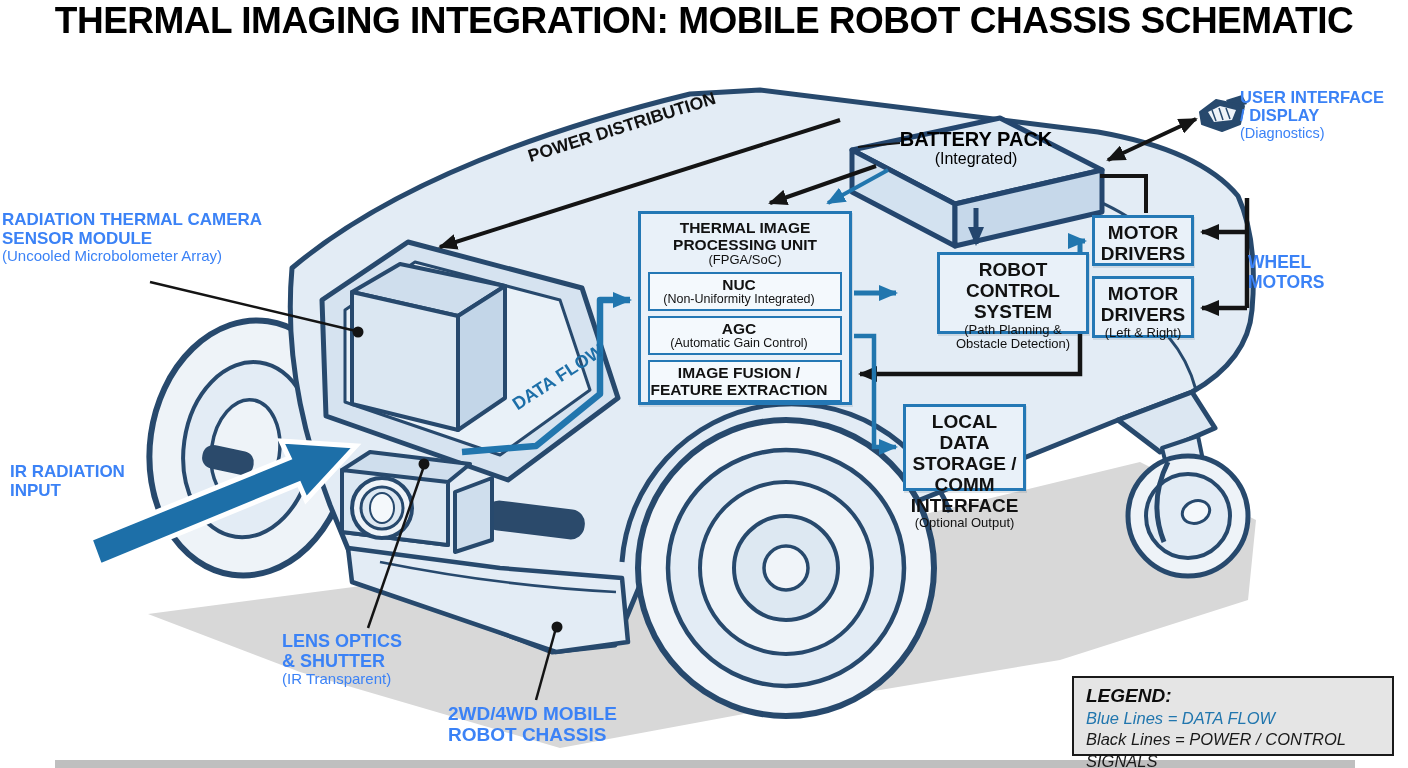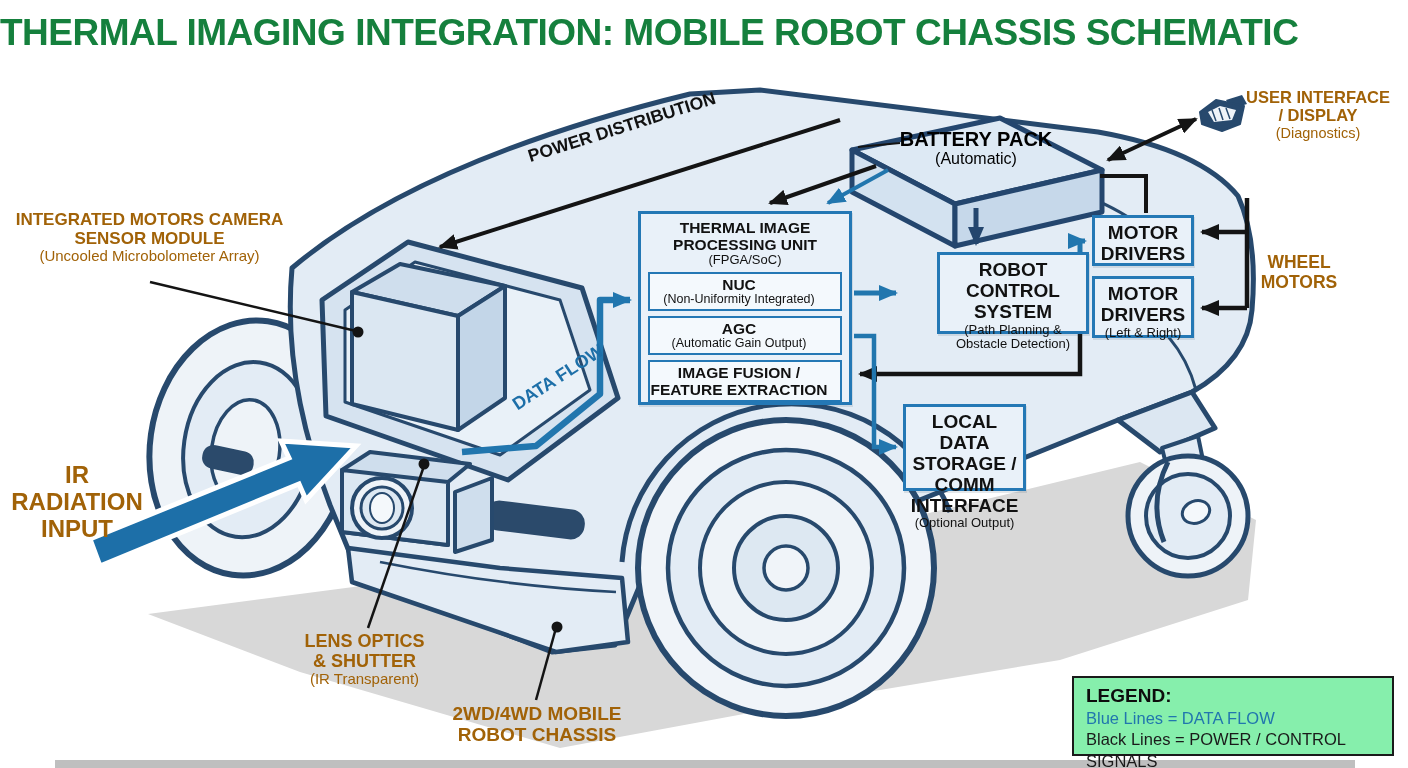--- a/index.html
+++ b/index.html
@@ -6,30 +6,30 @@
   body{
     width:1408px;height:768px;position:relative;overflow:hidden;
     background:#ffffff;
     font-family:"Liberation Sans", sans-serif;
     -webkit-font-smoothing:antialiased;
   }
   .abs{position:absolute;}
   .pre{white-space:pre-line;}
   
   #title{
-    left:0;right:0;top:12px;text-align:left;
-    font-size:37px;font-weight:700;color:#15803d;letter-spacing:-.5px;
-  }
-  
-  .lbl{color:#a16207;text-align:center;line-height:1.12;}
+    left:0;right:0;top:0;text-align:center;
+    font-size:37px;font-weight:700;color:#000000;letter-spacing:-.5px;
+  }
+  
+  .lbl{color:#3b82f6;text-align:left;line-height:1.12;}
   .lbl .t{font-weight:700;}
   .lbl .s{font-weight:400;}
   #camera-label{left:2px;top:210px;width:295px;font-size:17px;}
   #camera-label .s{font-size:15px;}
-  #ir-label{left:10px;top:462px;width:134px;font-size:24px;font-weight:700;}
+  #ir-label{left:10px;top:462px;width:134px;font-size:17px;font-weight:700;}
   #lens-label{left:282px;top:631px;width:165px;font-size:18px;}
   #lens-label .s{font-size:15px;}
   #chassis-label{left:448px;top:703px;width:178px;font-size:19px;font-weight:700;}
   #ui-label{left:1240px;top:88px;width:156px;font-size:16.5px;}
   #ui-label .s{font-size:14.5px;}
   #wheel-motors-label{left:1248px;top:253px;width:102px;font-size:17.5px;font-weight:700;}
   #power-dist-label{
     left:517px;top:150px;width:220px;font-size:17.5px;font-weight:700;color:#111;
     transform:rotate(-17.5deg);transform-origin:left center;text-align:center;
   }
@@ -55,22 +55,22 @@
     box-sizing:border-box;padding:1px 12px 2px 0;
   }
   .subblock .bt{font-size:14.5px;padding-top:1px;}
   .subblock .bs{font-size:12.5px;}
   #rcs{left:903px;top:252px;width:152px;height:82px;margin-left:34px;}
   #motor1{left:1092px;top:215px;width:102px;height:51px;}
   #motor2{left:1092px;top:276px;width:102px;height:62px;}
   #storage{left:903px;top:404px;width:123px;height:87px;}
   
   #legend{
-    left:1072px;top:676px;width:322px;height:80px;background:#86efac;
-    border:2px solid #1a1a1a;box-sizing:border-box;padding:6px 12px;line-height:1.28;
+    left:1072px;top:676px;width:322px;height:80px;background:#e5e5e5;
+    border:2px solid #1a1a1a;box-sizing:border-box;padding:6px 12px;line-height:1.28;font-style:italic;
   }
   #legend .lg-title{font-size:19px;font-weight:700;color:#0d0d0d;}
   #legend .lg-blue{font-size:16.5px;color:#2176ae;}
   #legend .lg-black{font-size:16.5px;color:#1a1a1a;}
 </style>
 </head>
 <body>
 
 <svg class="abs" style="left:0;top:0" width="1408" height="768" viewBox="0 0 1408 768">
   <defs>
@@ -184,35 +184,35 @@
     <circle cx="424" cy="464" r="5.5" fill="#141414" stroke="none"></circle>
     <path d="M 536,700 L 556,628" fill="none"></path>
     <circle cx="557" cy="627" r="5.5" fill="#141414" stroke="none"></circle>
     <path d="M 858,147 L 900,143" fill="none" stroke-width="2"></path>
   </g>
 </svg>
 
 <div id="title" class="abs">THERMAL IMAGING INTEGRATION: MOBILE ROBOT CHASSIS SCHEMATIC</div>
 
 <div id="camera-label" class="abs lbl">
-  <div class="t pre">INTEGRATED MOTORS CAMERA
+  <div class="t pre">RADIATION THERMAL CAMERA
 SENSOR MODULE</div>
   <div class="s">(Uncooled Microbolometer Array)</div>
 </div>
 
 <div id="ir-label" class="abs lbl pre">IR RADIATION
 INPUT</div>
 
 <div id="power-dist-label" class="abs">POWER DISTRIBUTION</div>
 
 <div id="data-flow-label" class="abs">DATA FLOW</div>
 
 <div id="battery-label" class="abs">
   <div class="t">BATTERY PACK</div>
-  <div class="s">(Automatic)</div>
+  <div class="s">(Integrated)</div>
 </div>
 
 <div id="ui-label" class="abs lbl">
   <div class="t pre">USER INTERFACE
 / DISPLAY</div>
   <div class="s">(Diagnostics)</div>
 </div>
 
 <div id="wheel-motors-label" class="abs lbl pre">WHEEL
 MOTORS</div>
@@ -229,21 +229,21 @@
 <div id="tpu" class="flowbox">
   <div class="bt pre">THERMAL IMAGE
 PROCESSING UNIT</div>
   <div class="bs">(FPGA/SoC)</div>
   <div class="subblock">
     <div class="bt pre">NUC</div>
     <div class="bs">(Non-Uniformity Integrated)</div>
   </div>
   <div class="subblock">
     <div class="bt pre">AGC</div>
-    <div class="bs">(Automatic Gain Output)</div>
+    <div class="bs">(Automatic Gain Control)</div>
   </div>
   <div class="subblock">
     <div class="bt pre">IMAGE FUSION /
 FEATURE EXTRACTION</div>
     <div class="bs"></div>
   </div>
 </div>
 
 <div id="rcs" class="flowbox">
   <div class="bt pre">ROBOT CONTROL

